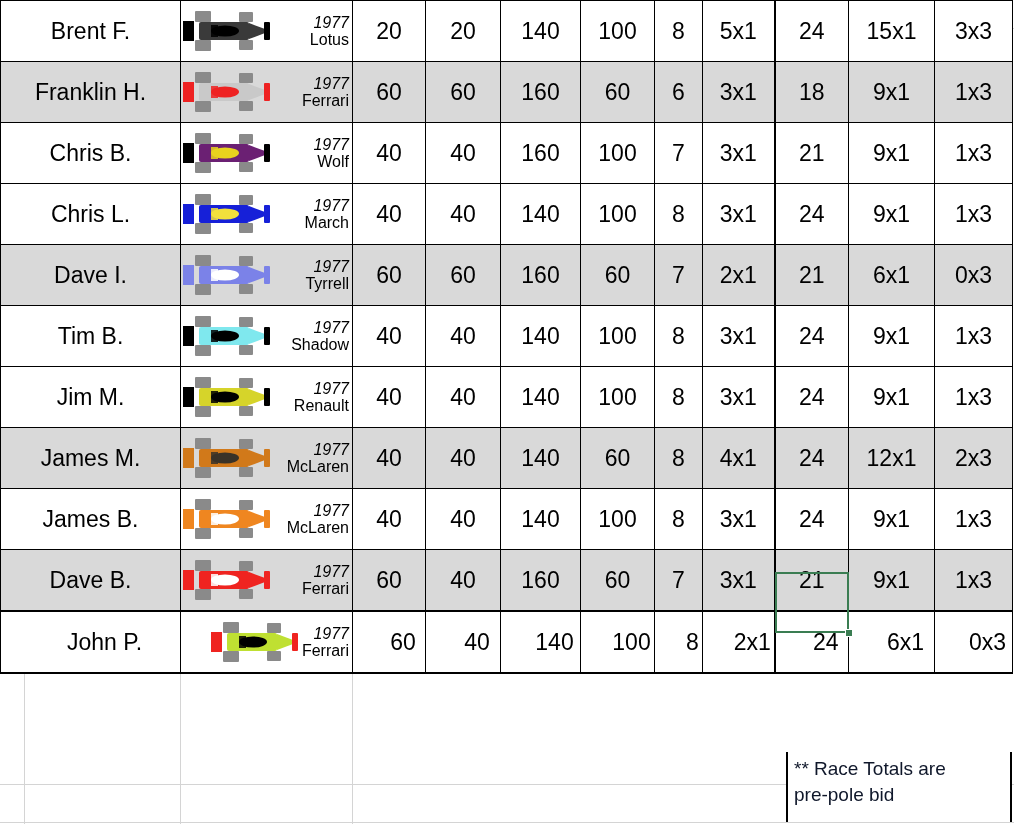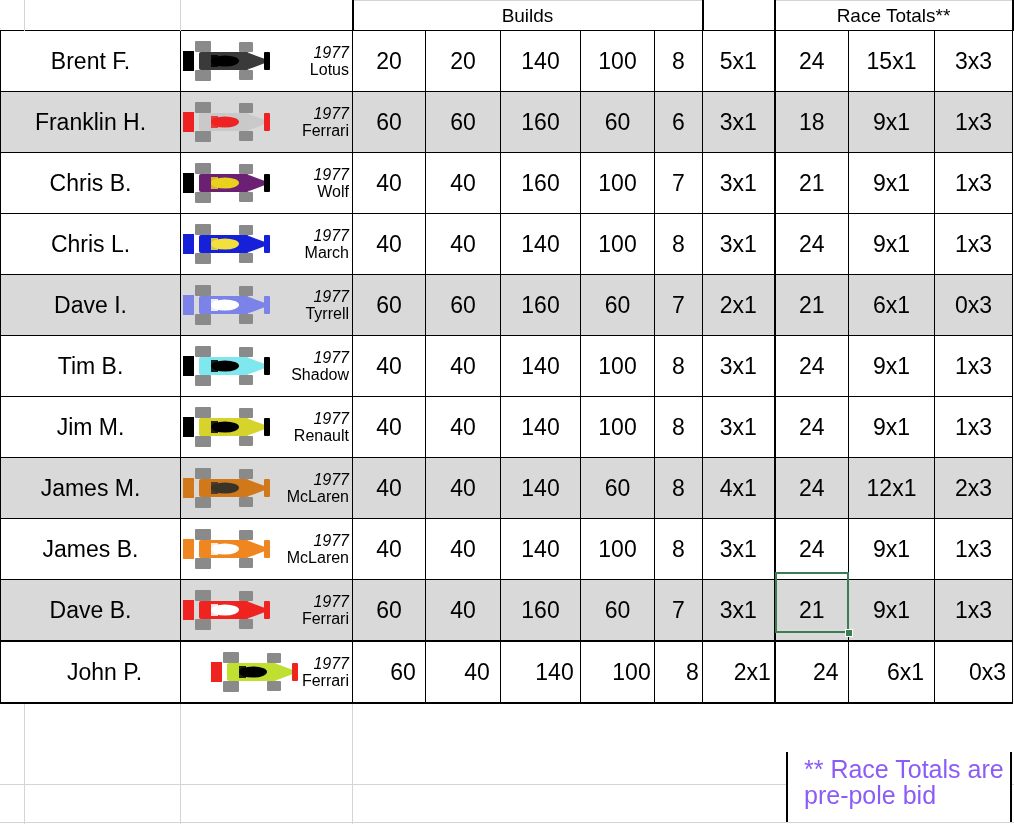--- a/index.html
+++ b/index.html
@@ -132,24 +132,24 @@
   .footnote {
     position: absolute;
     left: 786px;
     top: 752px;
     width: 226px;
     height: 70px;
     background: #ffffff;
     border-left: 2px solid #000;
     border-right: 2px solid #000;
     box-sizing: border-box;
-    font-size: 25px;
+    font-size: 19px;
     line-height: 26px;
-    color: #8b5cf6;
-    padding: 4px 4px 0 16px;
+    color: #0f172a;
+    padding: 4px 4px 0 6px;
   }
 
   
   .selbox {
     position: absolute;
     border: 2px solid #3a7d52;
     box-sizing: border-box;
     pointer-events: none;
   }
   .selhandle {
@@ -185,28 +185,20 @@
       <col style="width:80px">
       <col style="width:74px">
       <col style="width:48px">
       <col style="width:72px">
       <col style="width:74px">
       <col style="width:86px">
       <col style="width:78px">
     </colgroup>
 
     <tbody>
-        <tr>
-      <td class="grp-blank"></td>
-      <td class="grp-blank"></td>
-      <td class="grp-gap"></td>
-      <td class="grp" colspan="5">Builds</td>
-      <td class="grp-gap"></td>
-      <td class="grp" colspan="3">Race Totals**</td>
-    </tr>
 
 
     </tbody>
       <tbody id="rowbody">
         <tr class="row">
           <td class="driver white" colspan="2">Brent F.</td>
           <td class="carcell white">
        <div class="carwrap">
 
   <svg class="car" width="92" height="46" viewBox="0 0 92 46">

